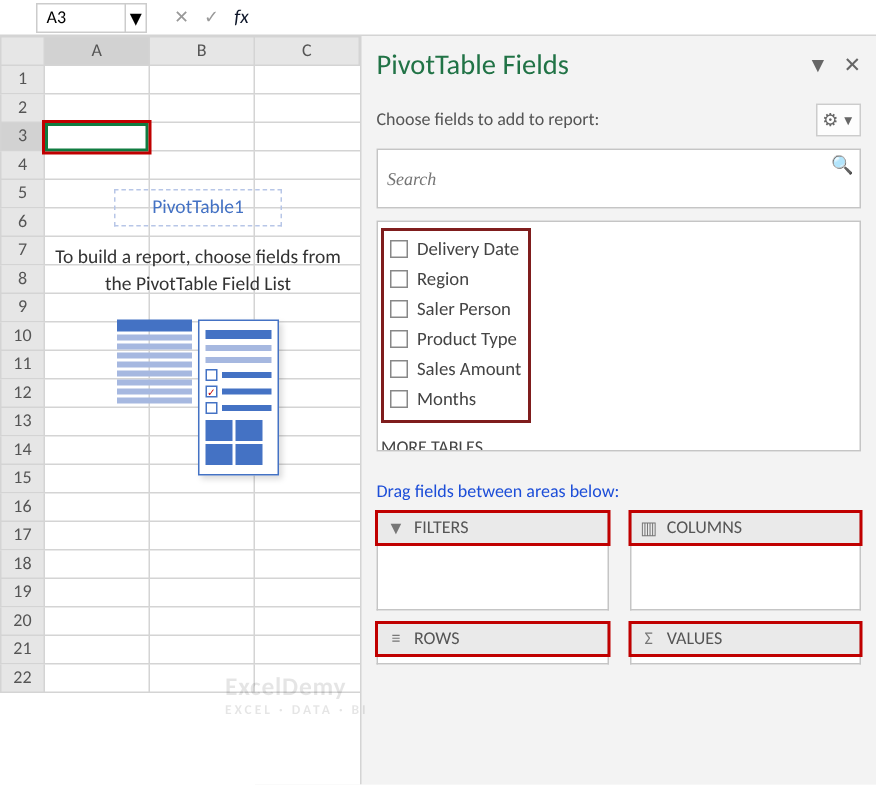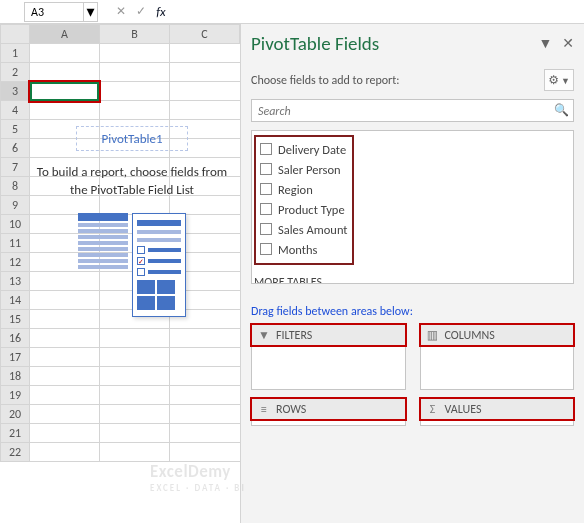--- a/index.html
+++ b/index.html
@@ -46,39 +46,39 @@
 
   .pane { flex: 1; background: #f3f3f3; border-left: 1px solid #d4d4d4; padding: 8px 10px; display: flex; flex-direction: column; position: relative; }
   .pane-title-row { display:flex; align-items:center; justify-content:space-between; }
   .pane-title { color: #217346; font-size: 19px; font-weight: normal; }
   .pane-ctrls { display: flex; align-items: center; gap: 10px; }
   .pane-ctrl { color: #666; font-size: 14px; }
   .pane-sub-row { display:flex; align-items:center; justify-content:space-between; margin-top: 14px; }
   .pane-sub { font-size: 12px; color: #555; }
   .gear-btn { width: 30px; height: 22px; border: 1px solid #ccc; background: #fdfdfd; display:flex; align-items:center; justify-content:center; gap:2px; font-size:12px; color:#666; }
   .search-wrap { position: relative; margin-top: 8px; }
-  .search { width: 100%; height: 23px; border: 1px solid #c5c5c5; background:#fff; font-size: 12px; padding: 0 22px 0 6px; color: #15803d; font-style: italic; }
+  .search { width: 100%; height: 40px; border: 1px solid #c5c5c5; background:#fff; font-size: 12px; padding: 0 22px 0 6px; color: #15803d; font-style: italic; font-family: Liberation Serif, serif; }
   .search-icon { position:absolute; right: 5px; top: 4px; color: #2b579a; font-size: 12px; }
 
   .field-list { margin-top: 8px; background: #fff; border: 1px solid #c5c5c5; padding: 4px 2px; height: 154px; overflow: hidden; }
   .field-box-highlight { border: 2px solid #7f1d1d; padding: 2px 4px 4px 4px; display: inline-block; }
   .field-item { display: flex; align-items: center; gap: 6px; height: 20px; font-size: 12.5px; color: #444; }
   .chk { width: 12px; height: 12px; border: 1px solid #888; background:#fff; }
   .more-tables { font-size: 12px; color: #444; margin-top: 10px; }
 
   .drag-instr { font-size: 12px; color: #1d4ed8; margin-top: 20px; }
   .areas { display: grid; grid-template-columns: 1fr 1fr; gap: 8px 14px; margin-top: 6px; }
   .area { }
   .area-head { height: 22px; background: #eaeaea; border: 1px solid #c5c5c5; display: flex; align-items: center; gap: 6px; padding: 0 6px; font-size: 12px; color: #555; }
   .area-head.hl { outline: 2px solid #c00000; outline-offset: -1px; }
   .area-body { height: 44px; background: #fff; border: 1px solid #c5c5c5; border-top: none; }
   .area-body.short { height: 6px; }
   .ico { width: 12px; height: 12px; display: inline-flex; align-items: center; justify-content: center; color: #777; }
 
-  .watermark { position: absolute; left: 150px; bottom: 30px; font-size: 17px; font-weight: bold; color: rgba(0,0,0,0.10); letter-spacing: 0.5px; pointer-events:none; }
+  .watermark { position: absolute; left: 150px; bottom: 44px; font-size: 17px; font-weight: bold; color: rgba(0,0,0,0.10); letter-spacing: 0.5px; pointer-events:none; }
   .watermark .sub { display:block; font-size: 9px; letter-spacing: 2px; }
 </style>
 </head>
 <body>
 
 <div class="formula-bar">
   <div class="name-box">A3</div>
   <div class="name-box-down">▾</div>
   <div class="fb-icons">
     <span>✕</span>
@@ -300,25 +300,25 @@
     </div>
 
     <div class="field-list">
       <div class="field-box-highlight">
         <div class="field-item">
             <span class="chk"></span>
             <span>Delivery Date</span>
           </div>
         <div class="field-item">
             <span class="chk"></span>
+            <span>Region</span>
+          </div>
+        <div class="field-item">
+            <span class="chk"></span>
             <span>Saler Person</span>
-          </div>
-        <div class="field-item">
-            <span class="chk"></span>
-            <span>Region</span>
           </div>
         <div class="field-item">
             <span class="chk"></span>
             <span>Product Type</span>
           </div>
         <div class="field-item">
             <span class="chk"></span>
             <span>Sales Amount</span>
           </div>
         <div class="field-item">

